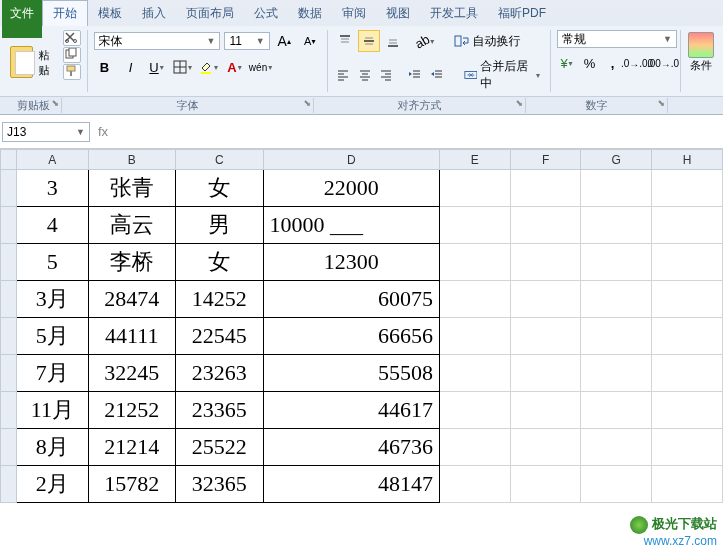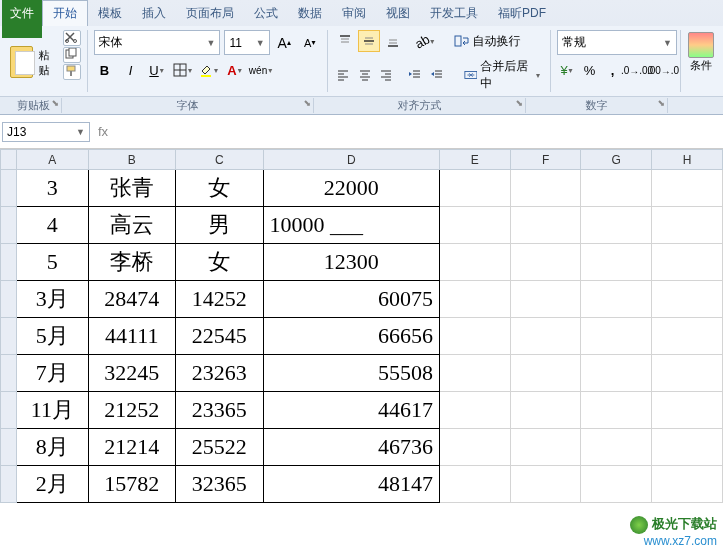--- a/index.html
+++ b/index.html
@@ -11,21 +11,21 @@
 .tab.active{background:#f5f8fc;border:1px solid #a8b8cc;border-bottom:none;color:#2a5a9e}
 .toolbar{display:flex;padding:4px 2px;height:70px;background:#eef3fa}
 .group{display:flex;flex-direction:column;border-right:1px solid #c5d0de;padding:0 6px;position:relative;min-width:60px}
 .paste-btn{display:flex;align-items:flex-end;gap:5px;padding:2px;cursor:pointer}
 .paste-icon{width:28px;height:32px;background:#f9d978;border:1px solid #c0a030;border-radius:2px;position:relative}
 .paste-icon::after{content:"";position:absolute;top:4px;left:4px;width:18px;height:22px;background:#fff;border:1px solid #ccc}
 .mini-btns{display:flex;flex-direction:column;gap:1px;margin-left:4px}
 .mini-btn{width:18px;height:16px;border:1px solid #b0c0d0;background:#fff;border-radius:2px;cursor:pointer}
 .font-group{display:flex;flex-direction:column;gap:4px;min-width:240px}
 .font-row{display:flex;gap:4px;align-items:center}
-.select-box{display:flex;align-items:center;background:#fff;border:1px solid #a8b8cc;height:25px;padding:0 4px;font-size:12px}
+.select-box{display:flex;align-items:center;background:#fff;border:1px solid #a8b8cc;height:18px;padding:0 4px;font-size:12px}
 .select-box .arrow{margin-left:auto;font-size:9px;color:#666}
 .font-name{width:130px}
 .font-size{width:46px}
 .icon-btn{width:22px;height:22px;display:flex;align-items:center;justify-content:center;border:1px solid transparent;cursor:pointer;font-size:13px;background:transparent}
 .icon-btn.active{border-color:#f0c04a;background:#fdeeb3}
 .dd{font-size:8px;margin-left:1px;color:#666}
 .align-group{display:flex;flex-direction:column;gap:4px;min-width:200px}
 .align-row{display:flex;gap:2px;align-items:center}
 .wrap-btn{display:flex;align-items:center;gap:3px;font-size:12px;padding:2px 4px;cursor:pointer}
 .num-group{display:flex;flex-direction:column;gap:4px;min-width:130px}

